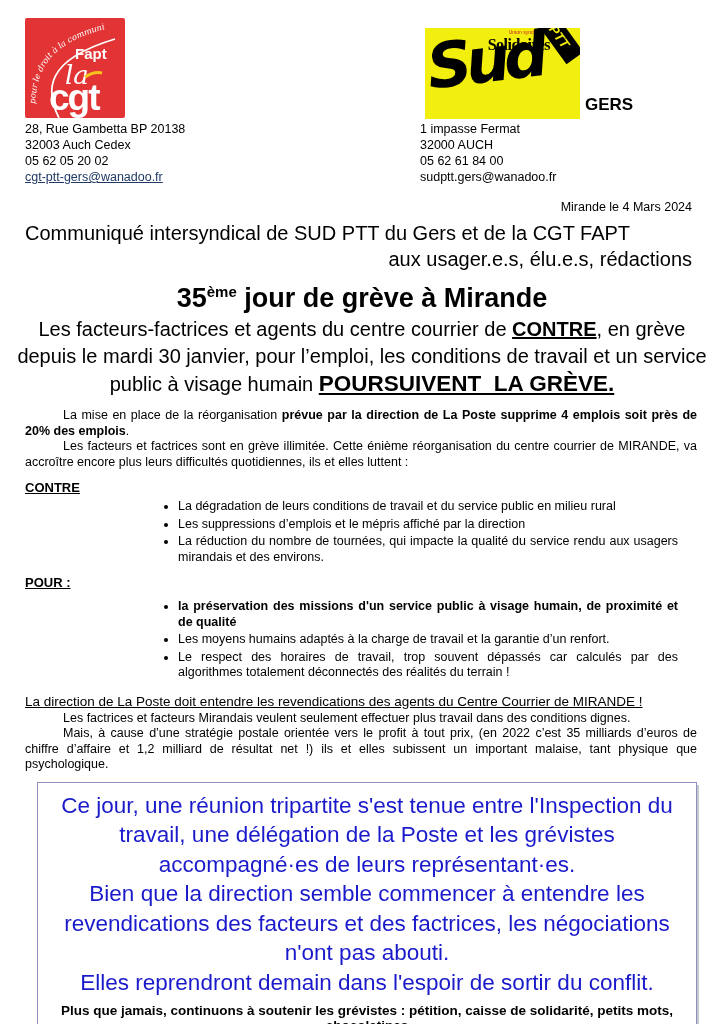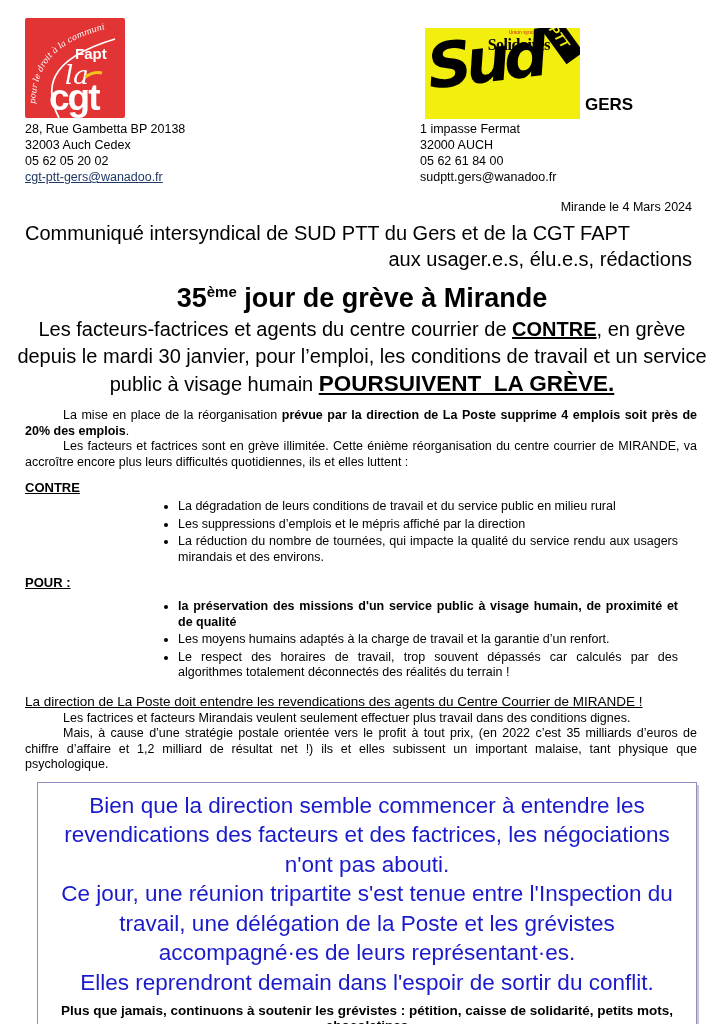--- a/index.html
+++ b/index.html
@@ -114,19 +114,19 @@
     <li>Le respect des horaires de travail, trop souvent dépassés car calculés par des algorithmes totalement déconnectés des réalités du terrain !</li>
   </ul>
 
   <div class="demand">La direction de La Poste doit entendre les revendications des agents du Centre Courrier de MIRANDE !</div>
   <div class="bodytext after">
     <p class="ind">Les factrices et facteurs Mirandais veulent seulement effectuer plus travail dans des conditions dignes.</p>
     <p class="ind">Mais, à cause d’une stratégie postale orientée vers le profit à tout prix, (en 2022 c’est 35 milliards d’euros de chiffre d’affaire et 1,2 milliard de résultat net !) ils et elles subissent un important malaise, tant physique que psychologique.</p>
   </div>
 
   <div class="bluebox">
+    <p class="b">Ce jour, une réunion tripartite s'est tenue entre l'Inspection du travail, une délégation de la Poste et les grévistes accompagné·es de leurs représentant·es.</p>
     <p class="b">Bien que la direction semble commencer à entendre les revendications des facteurs et des factrices, les négociations n'ont pas abouti.</p>
-    <p class="b">Ce jour, une réunion tripartite s'est tenue entre l'Inspection du travail, une délégation de la Poste et les grévistes accompagné·es de leurs représentant·es.</p>
     <p class="b">Elles reprendront demain dans l'espoir de sortir du conflit.</p>
     <div class="boxfooter">Plus que jamais, continuons à soutenir les grévistes : pétition, caisse de solidarité, petits mots, chocolatines</div>
   </div>
 
 </div>
 
 </body></html>

